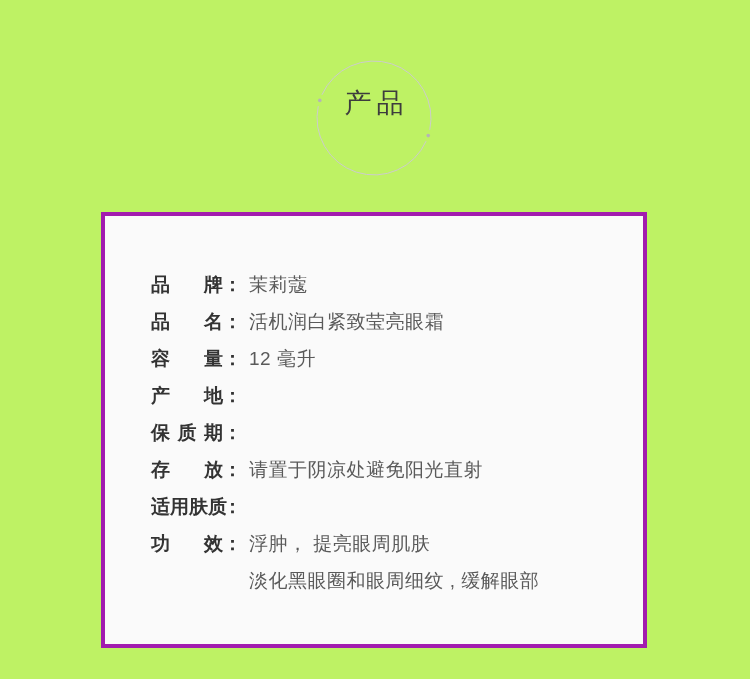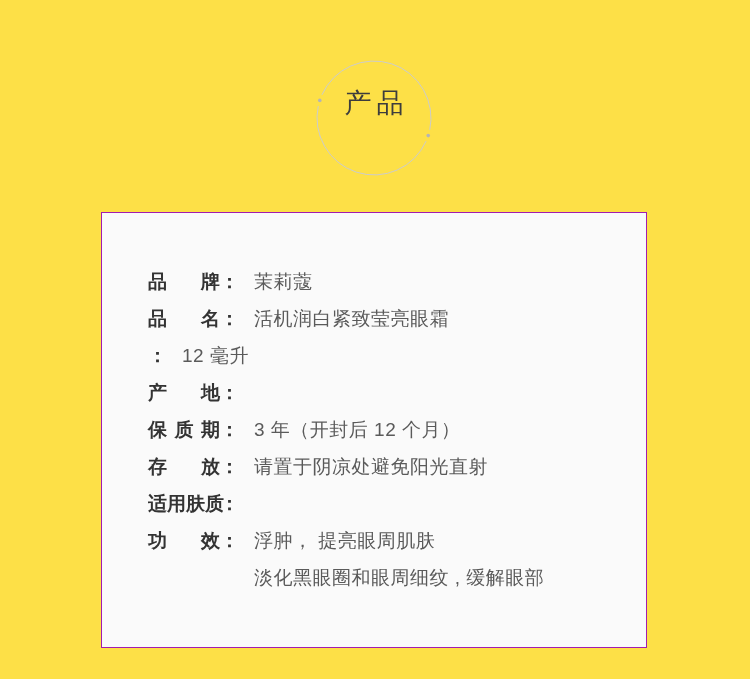--- a/index.html
+++ b/index.html
@@ -4,21 +4,21 @@
 <style>
   html, body { margin: 0; padding: 0; }
   body {
     font-family: "Liberation Sans", "DejaVu Sans", sans-serif;
     background: #ffffff;
   }
   .page {
     position: relative;
     width: 750px;
     height: 679px;
-    background: #fde047;
+    background: #bef264;
     overflow: hidden;
   }
 
   
   .badge-ring {
     position: absolute;
     left: 309px;
     top: 53px;
     width: 130px;
     height: 130px;
@@ -39,21 +39,21 @@
 
   
   .panel {
     position: absolute;
     left: 101px;
     top: 212px;
     width: 546px;
     height: 436px;
     box-sizing: border-box;
     background: #fafafa;
-    border: 1px solid #a21caf;
+    border: 4px solid #a21caf;
     padding: 50px 30px 0 46px;
   }
   .row {
     display: flex;
     align-items: flex-start;
     font-size: 19px;
     line-height: 37px;
   }
   .row .lbl {
     flex: 0 0 72px;
@@ -67,21 +67,20 @@
   .row .colon {
     flex: 0 0 26px;
     width: 26px;
     font-weight: 700;
     color: #333333;
     text-align: left;
   }
   .row .val {
     color: #5a5a5a;
     letter-spacing: 0.5px;
-    margin-left: 8px;
   }
 </style>
 </head>
 <body>
 
 <div class="page">
 
   <svg class="badge-ring" viewBox="0 0 130 130" aria-hidden="true">
     <path d="M 12.93 41.82 A 57 57 0 0 1 120.75 76.85" fill="none" stroke="#cccccc" stroke-width="1"></path>
     <path d="M 117.07 88.18 A 57 57 0 0 1 9.25 53.15" fill="none" stroke="#cccccc" stroke-width="1"></path>
@@ -100,33 +99,33 @@
       <span class="val">茉莉蔻</span>
     </div>
 
     <div class="row">
       <span class="lbl">品名</span>
       <span class="colon">：</span>
       <span class="val">活机润白紧致莹亮眼霜</span>
     </div>
 
     <div class="row">
+      <span class="lbl">容量</span>
       <span class="colon">：</span>
       <span class="val">12 毫升</span>
     </div>
 
     <div class="row">
       <span class="lbl">产地</span>
       <span class="colon">：</span>
     </div>
 
     <div class="row">
       <span class="lbl">保质期</span>
       <span class="colon">：</span>
-      <span class="val">3 年（开封后 12 个月）</span>
     </div>
 
     <div class="row">
       <span class="lbl">存放</span>
       <span class="colon">：</span>
       <span class="val">请置于阴凉处避免阳光直射</span>
     </div>
 
     <div class="row">
       <span class="lbl">适用肤质</span>

